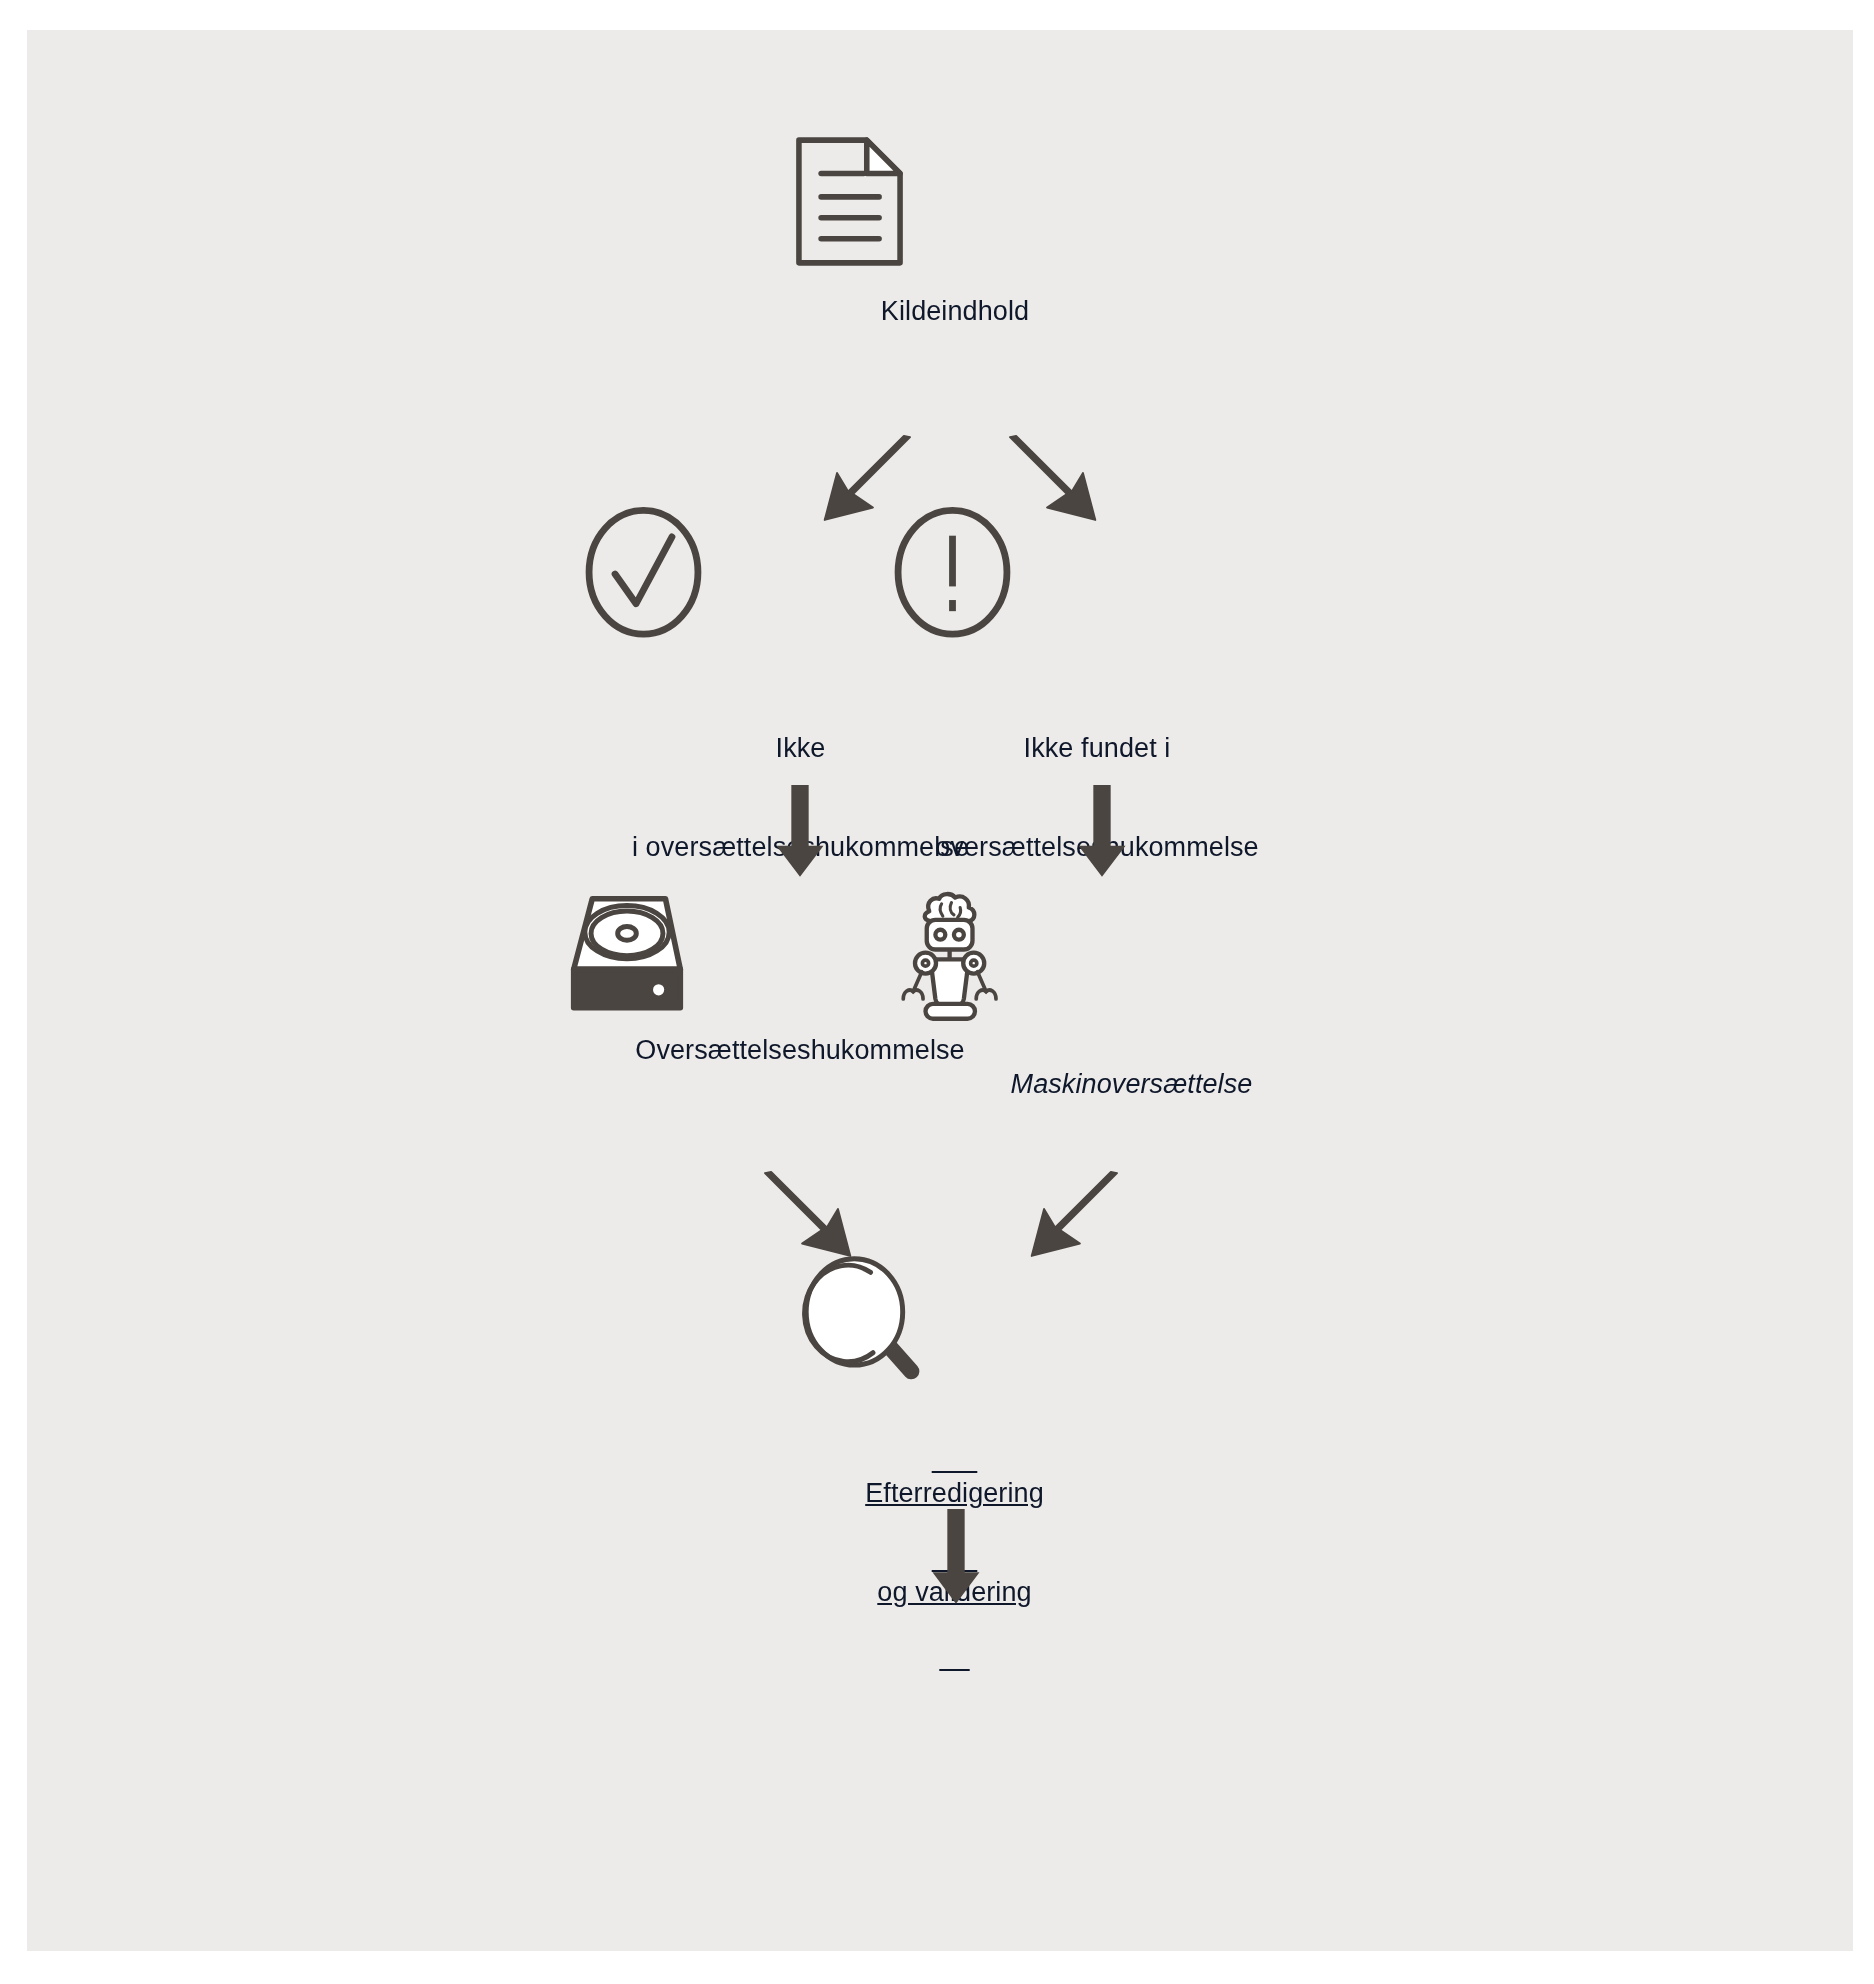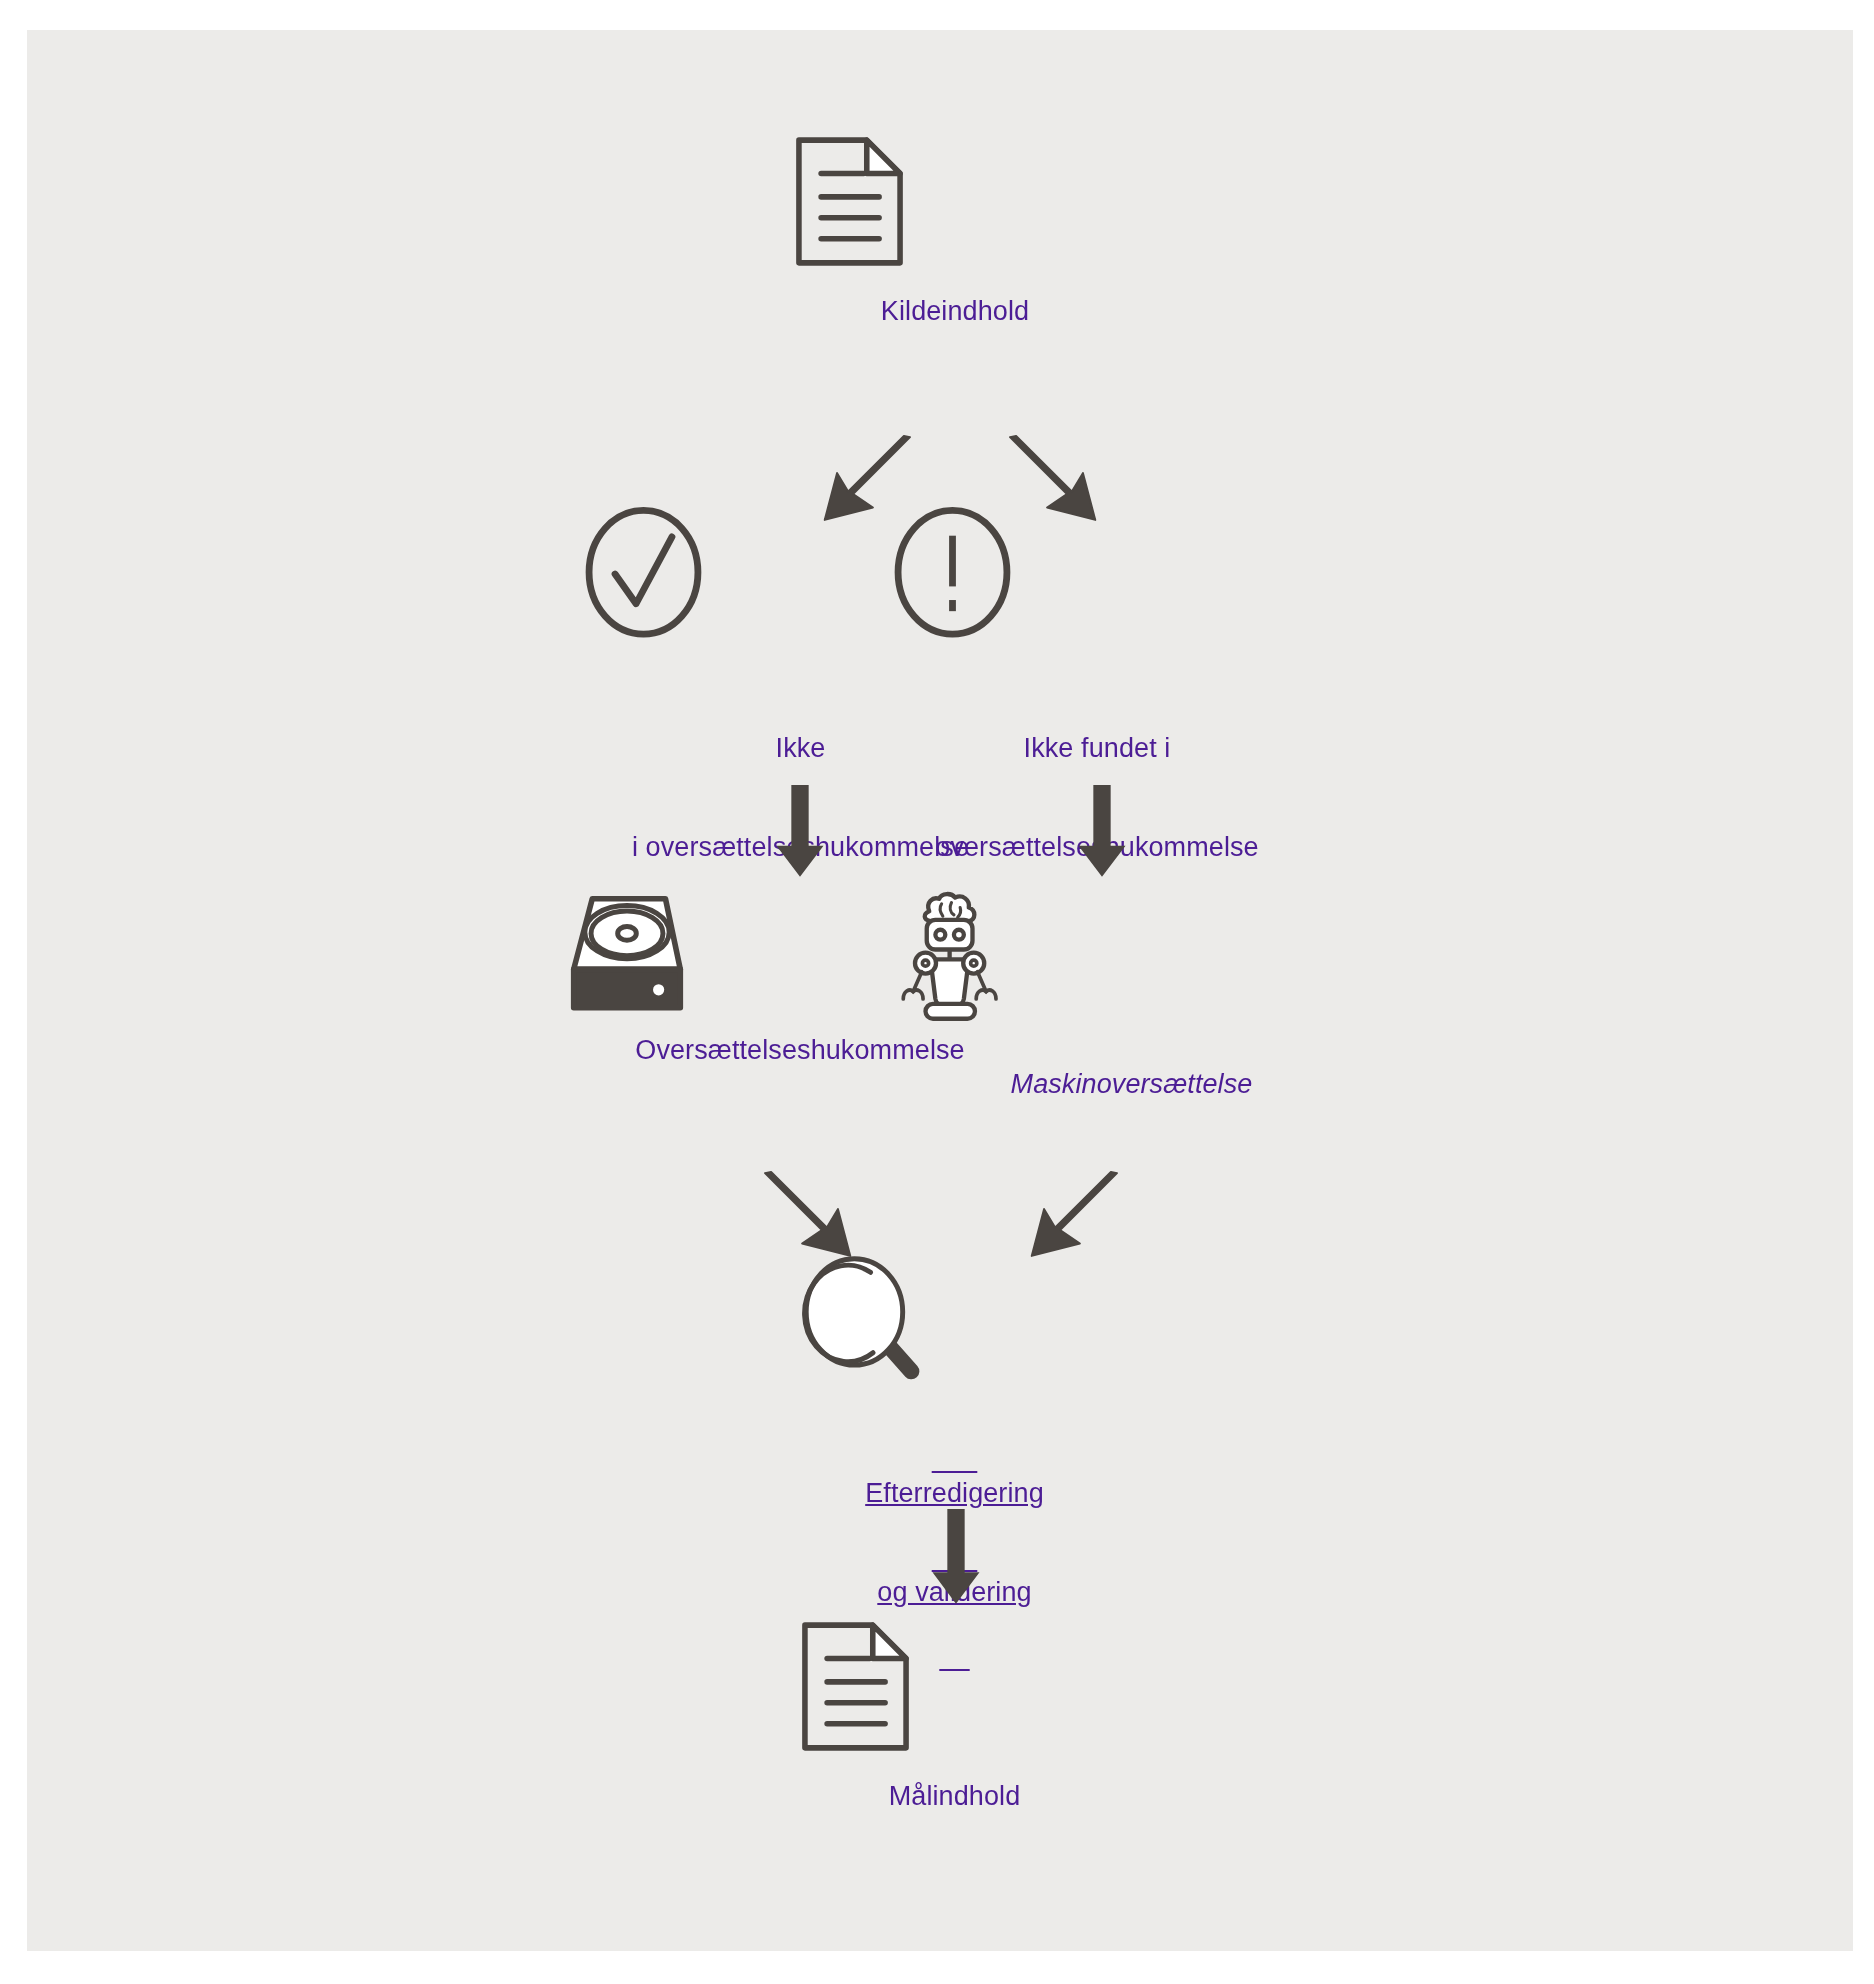--- a/index.html
+++ b/index.html
@@ -20,21 +20,21 @@
     top: 30px;
     width: 1826px;
     height: 1921px;
     background: #ecebe9;
   }
   .node {
     position: absolute;
     text-align: center;
   }
   .label {
-    color: #4c1d95;
+    color: #0f172a;
     font-family: "Liberation Sans", sans-serif;
     font-size: 27px;
     line-height: 1.22;
     letter-spacing: 0.1px;
     white-space: pre;
     text-align: center;
   }
   .icon-wrap {
     display: block;
     margin: 0 auto;
@@ -194,28 +194,15 @@
       <div>og validering</div>
     </div>
   </div>
 
   <div class="arrow-wrap" style="left:903px; top:1479px;">
     <svg width="52" height="96" viewBox="0 0 84 155">
       <path d="M28 0 L56 0 L56 102 L80 102 L42 153 L4 102 L28 102 Z" fill="#4a4541"></path>
     </svg>
   </div>
 
-  <div class="node" style="left:773px; top:1590px; width:309px;">
-    <span class="icon-wrap">
-      <svg width="111" height="133" viewBox="0 0 180 215" aria-hidden="true">
-        <path d="M8 8 L118 8 L172 62 L172 207 L8 207 Z" fill="#ecebe9" stroke="#4a4541" stroke-width="9" stroke-linejoin="round"></path>
-        <path d="M118 8 L118 62 L172 62 Z" fill="#ffffff" stroke="#4a4541" stroke-width="9" stroke-linejoin="round"></path>
-        <line x1="44" y1="62" x2="113" y2="62" stroke="#4a4541" stroke-width="9" stroke-linecap="round"></line>
-        <line x1="44" y1="100" x2="138" y2="100" stroke="#4a4541" stroke-width="9" stroke-linecap="round"></line>
-        <line x1="44" y1="134" x2="138" y2="134" stroke="#4a4541" stroke-width="9" stroke-linecap="round"></line>
-        <line x1="44" y1="168" x2="138" y2="168" stroke="#4a4541" stroke-width="9" stroke-linecap="round"></line>
-      </svg>
-    </span>
-    <div class="label" style="margin-top:27px;">Målindhold</div>
-  </div>
 
 </div>
 
 
 </body></html>

